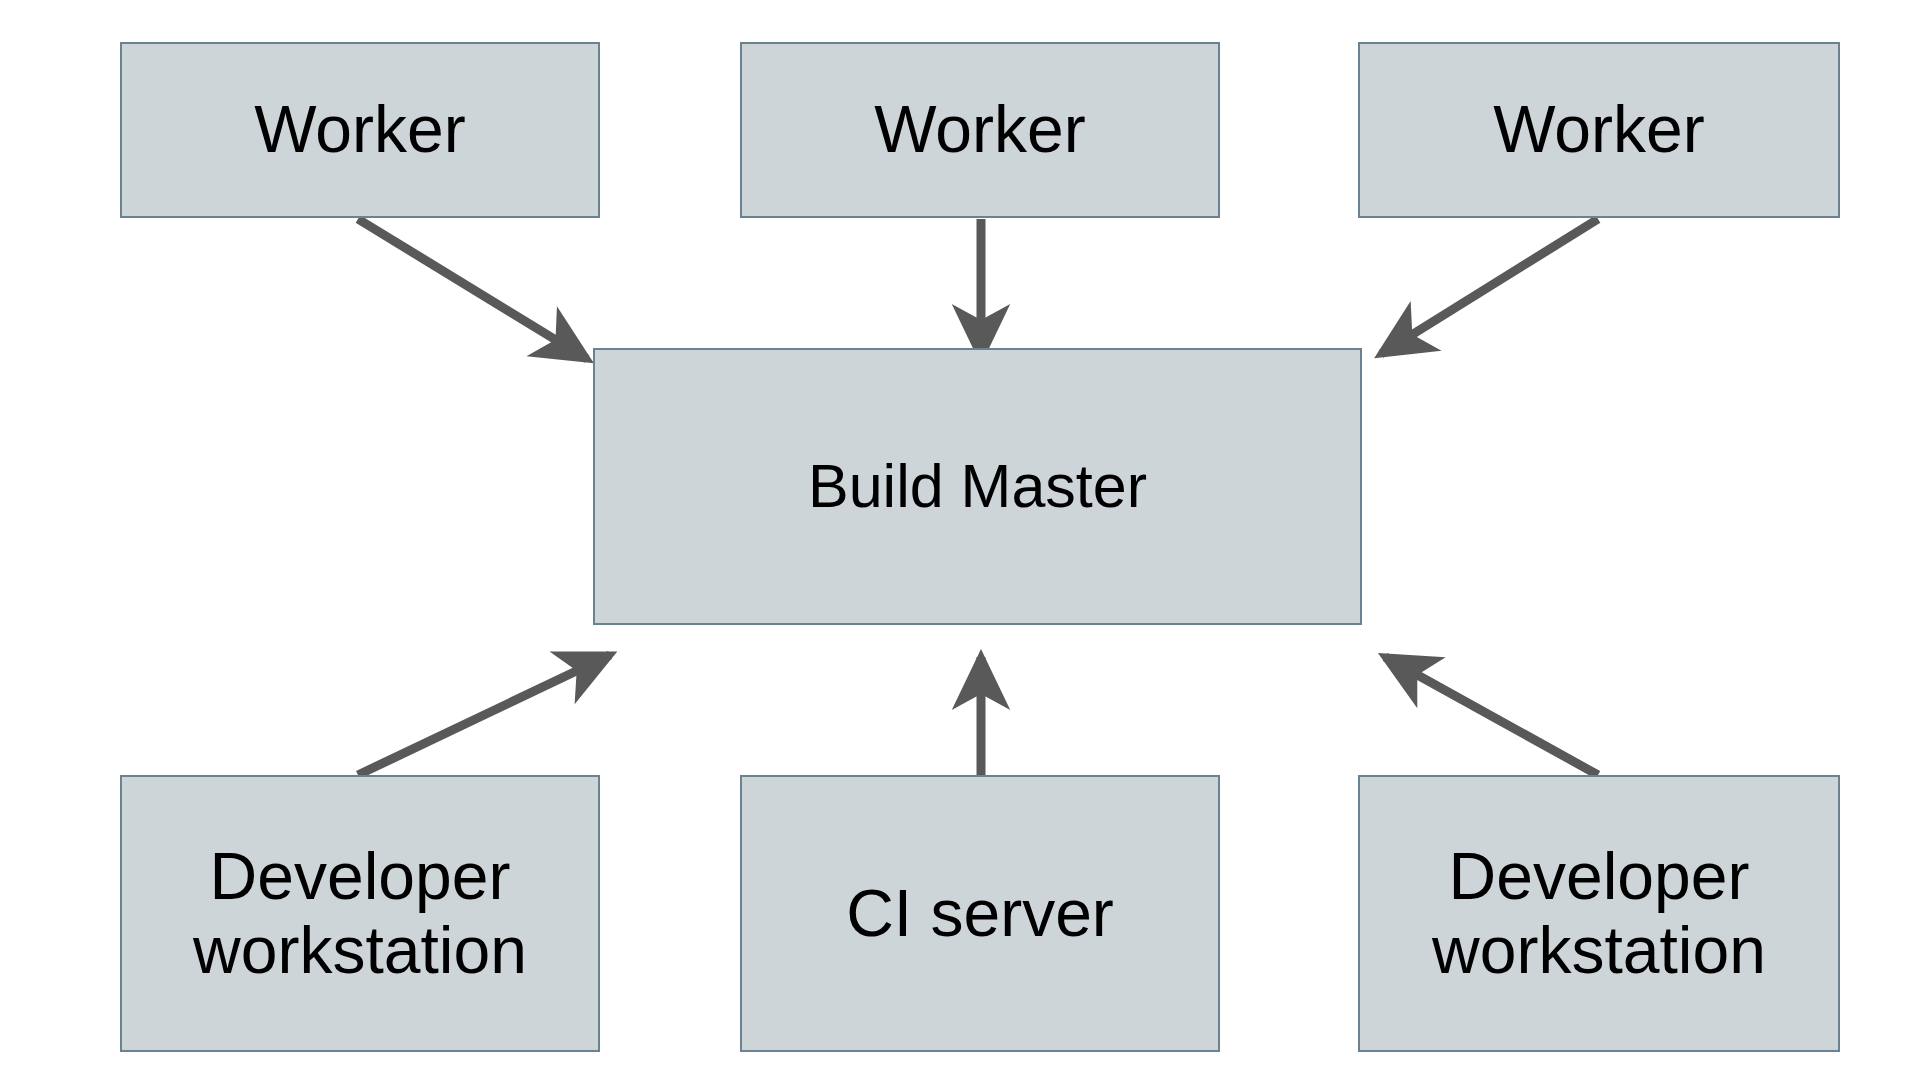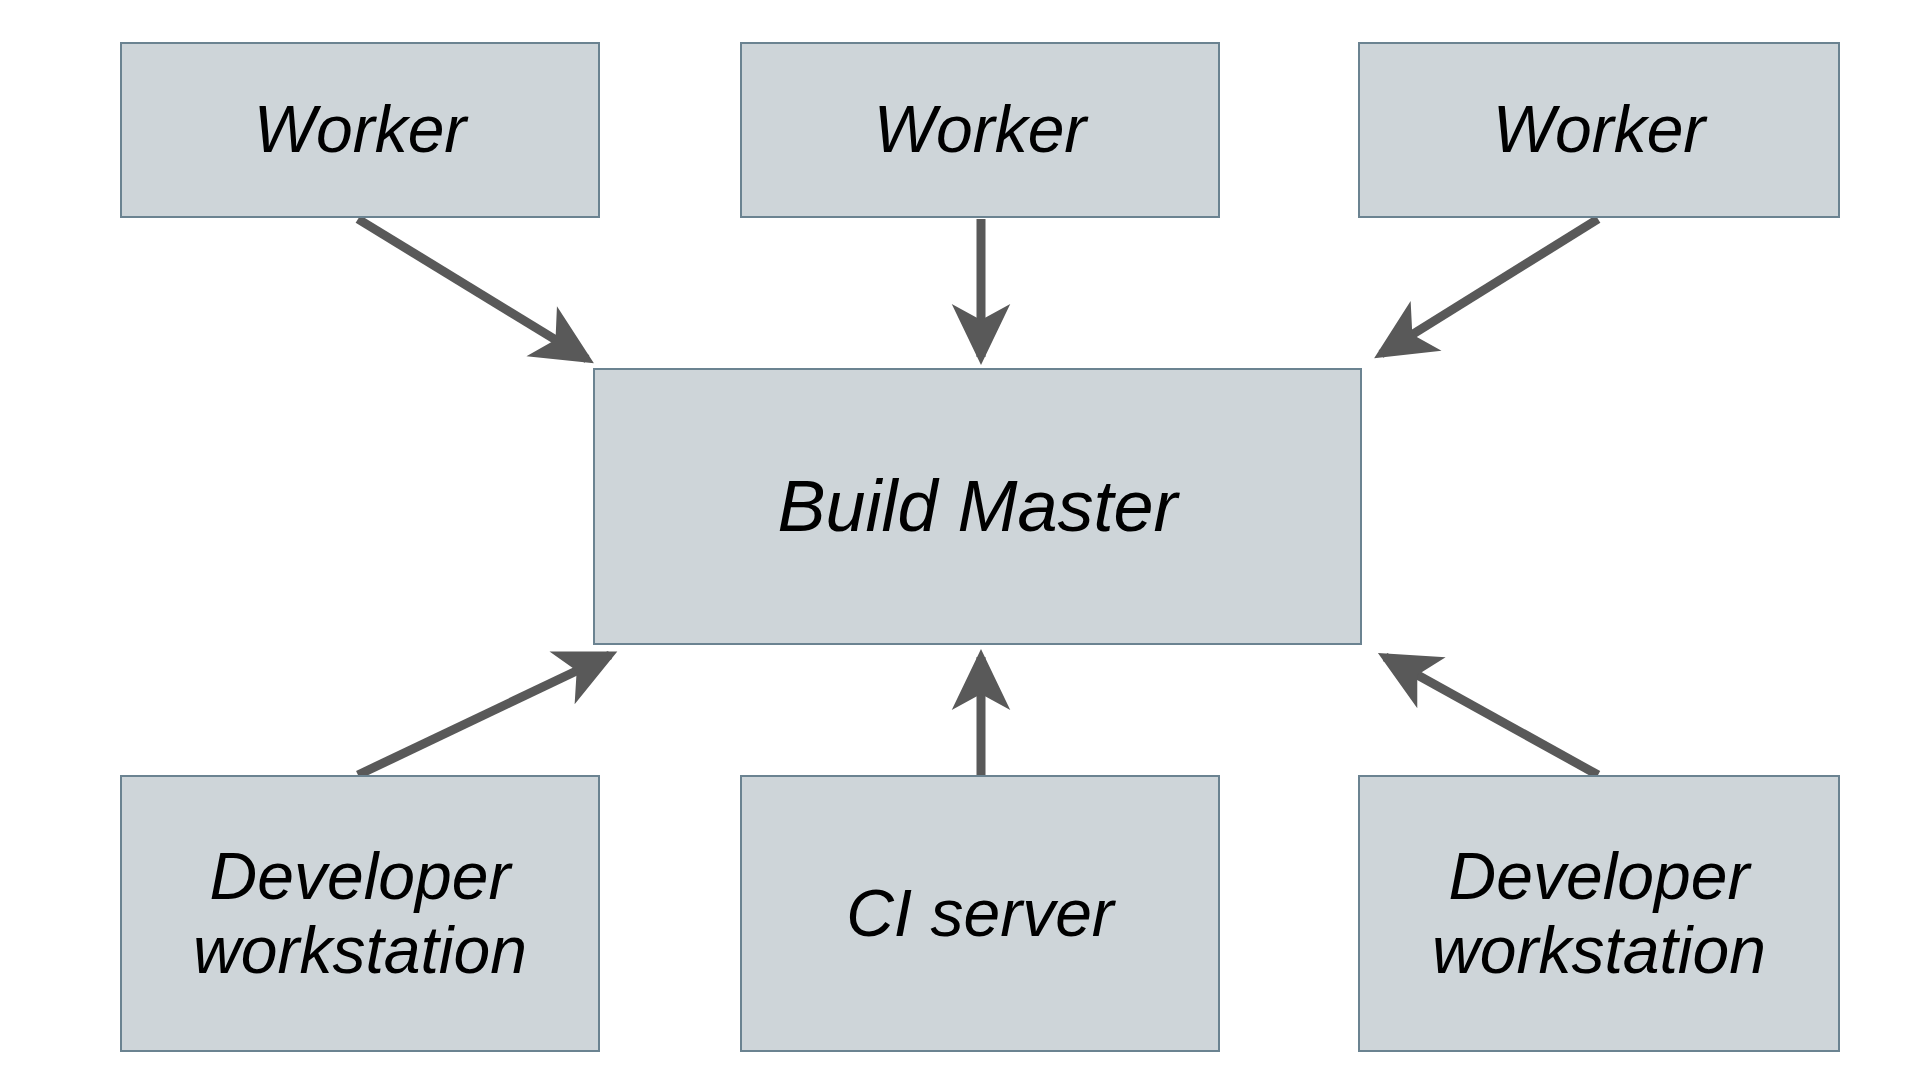--- a/index.html
+++ b/index.html
@@ -10,21 +10,20 @@
   }
   body {
     font-family: "Liberation Sans", sans-serif;
   }
   #canvas {
     position: relative;
     width: 1910px;
     height: 1090px;
     background: #ffffff;
     overflow: hidden;
-    font-style: italic;
   }
   #edges {
     position: absolute;
     left: 0;
     top: 0;
     width: 1910px;
     height: 1090px;
     pointer-events: none;
   }
   .node {
@@ -43,21 +42,21 @@
   .node-label {
     display: block;
     white-space: pre-line;
     padding: 0 10px;
   }
   
   #node-worker-1 { left: 120px; top: 42px;  width: 480px; height: 176px; font-size: 66px; }
   #node-worker-2 { left: 740px; top: 42px;  width: 480px; height: 176px; font-size: 66px; }
   #node-worker-3 { left: 1358px; top: 42px; width: 482px; height: 176px; font-size: 66px; }
   
-  #node-build-master { left: 593px; top: 368px; width: 769px; height: 277px; font-size: 72px; }
+  #node-build-master { left: 593px; top: 348px; width: 769px; height: 277px; font-size: 61px; }
   
   #node-dev-ws-left  { left: 120px;  top: 775px; width: 480px; height: 277px; font-size: 66px; }
   #node-ci-server    { left: 740px;  top: 775px; width: 480px; height: 277px; font-size: 66px; text-align: right; }
   #node-dev-ws-right { left: 1358px; top: 775px; width: 482px; height: 277px; font-size: 66px; }
 </style>
 </head>
 <body>
 
 <div id="canvas">
 

